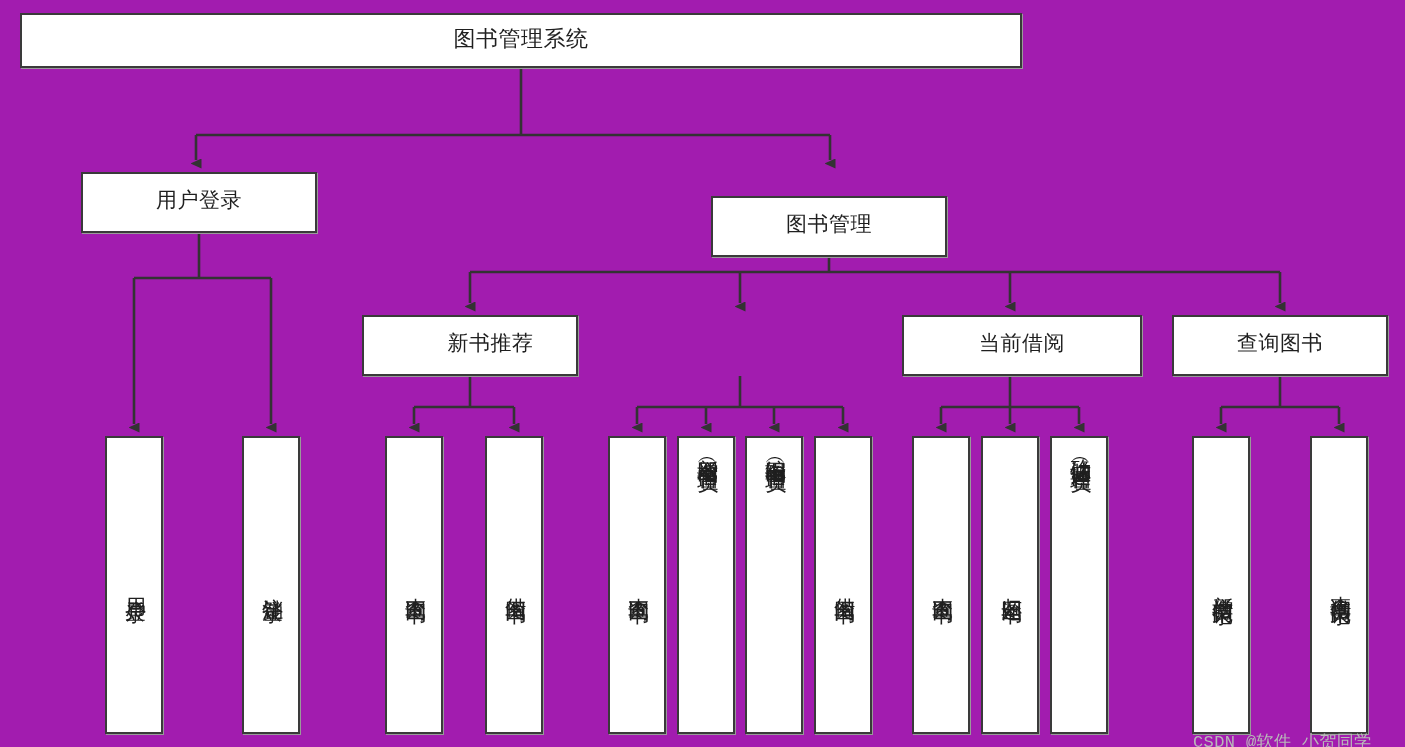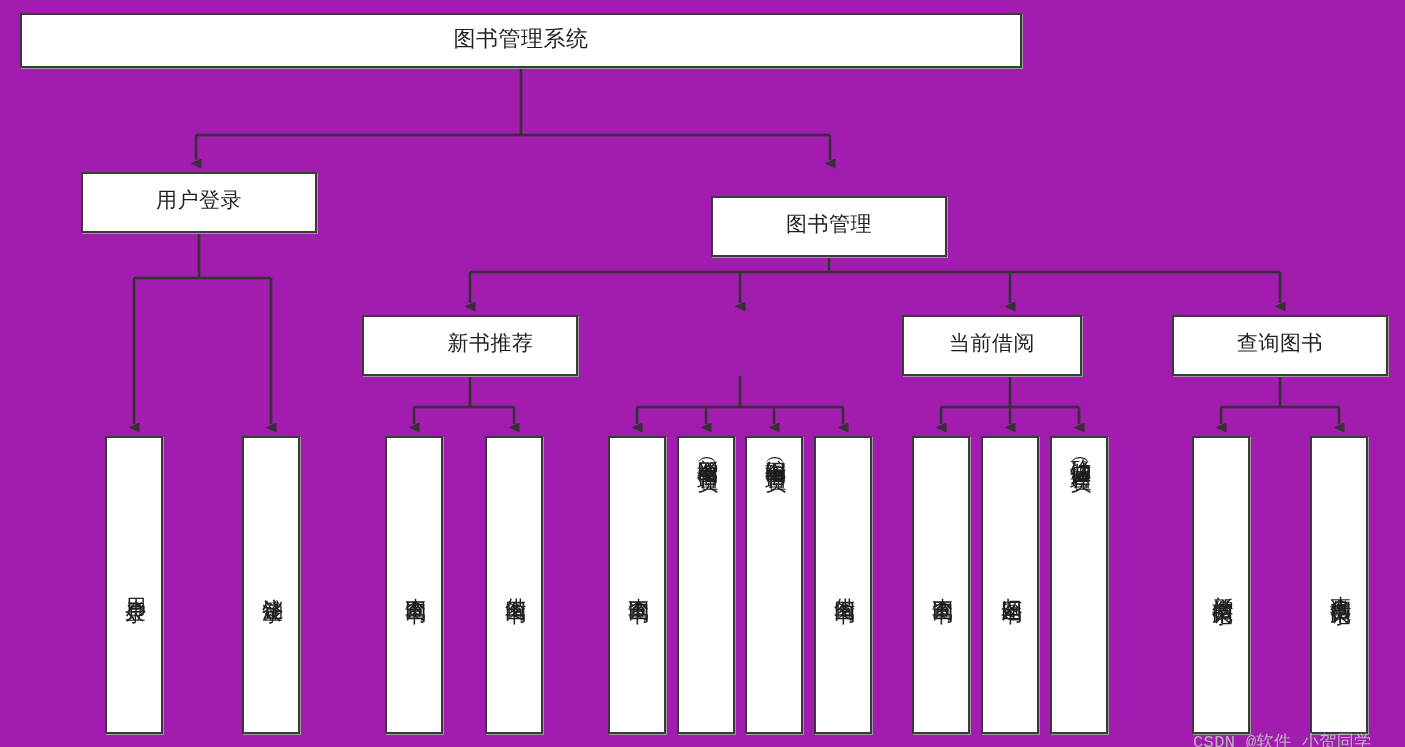--- a/index.html
+++ b/index.html
@@ -135,21 +135,21 @@
   <div class="node" style="left:81px; top:172px; width:236px; height:61px;">
     <span class="label">用户登录</span>
   </div>
   <div class="node" style="left:711px; top:172px; width:236px; height:61px;margin-top:24px;">
     <span class="label">图书管理</span>
   </div>
 
   <div class="node" style="left:362px; top:315px; width:216px; height:61px;padding-left:41px;">
     <span class="label">新书推荐</span>
   </div>
-  <div class="node" style="left:902px; top:315px; width:180px; height:61px;">
+  <div class="node" style="left:902px; top:315px; width:240px; height:61px;">
     <span class="label">当前借阅</span>
   </div>
   <div class="node" style="left:1172px; top:315px; width:216px; height:61px;">
     <span class="label">查询图书</span>
   </div>
 
   <div class="node leaf centered" style="left:105px; top:436px; width:58px; height:298px;">
     <span class="label">用户登录</span>
   </div>
   <div class="node leaf centered" style="left:242px; top:436px; width:58px; height:298px;">

